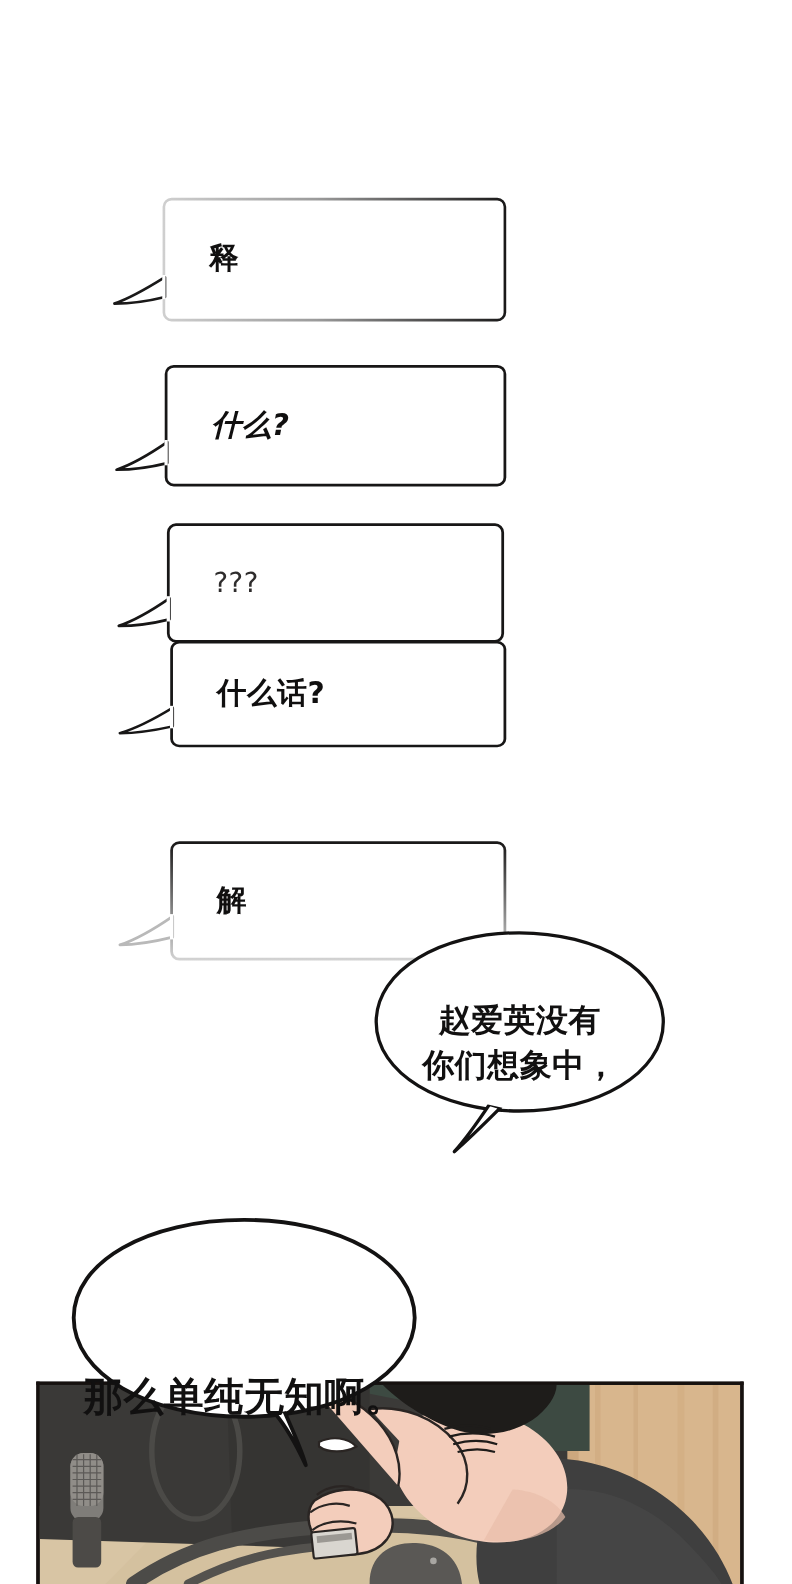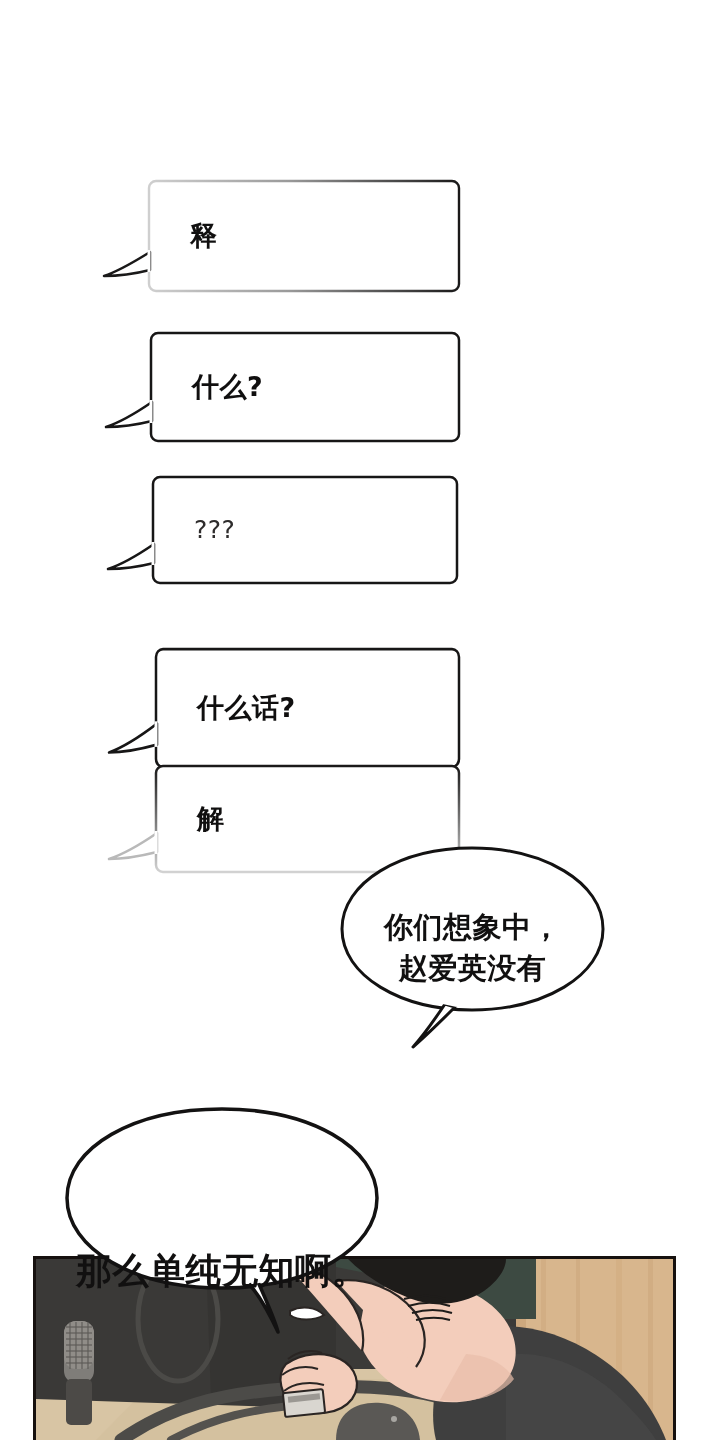--- a/index.html
+++ b/index.html
@@ -118,39 +118,39 @@
           <stop offset="1" stop-color="#1a1919"></stop>
         </linearGradient>
       </defs>
       <path d="M8,1 H304 a7,7 0 0 1 7,7 V104 a7,7 0 0 1 -7,7 H8 a7,7 0 0 1 -7,-7 V8 a7,7 0 0 1 7,-7 Z" fill="#ffffff" stroke="url(#fadeTop1)" stroke-width="2.4"></path>
       <path d="M2,72 C-14,82 -32,92 -44,96 C-28,96 -10,93 2,90 Z" fill="#ffffff" stroke="#1a1919" stroke-width="2.4" stroke-linejoin="round"></path>
       <path d="M1,70 L1,92" fill="none" stroke="#ffffff" stroke-width="3"></path>
     </svg>
     <div class="rb-text">释</div>
   </div>
 
-  <div class="rect-bubble" id="bubble-2" style="left:150px; top:332px; width:310px; height:110px;">
+  <div class="rect-bubble" id="bubble-2" style="left:150px; top:332px; width:310px; height:110px;font-style:italic;">
     <svg class="rb-svg" viewBox="0 0 310 110" preserveAspectRatio="none">
       <path d="M8,1 H302 a7,7 0 0 1 7,7 V102 a7,7 0 0 1 -7,7 H8 a7,7 0 0 1 -7,-7 V8 a7,7 0 0 1 7,-7 Z" fill="#ffffff" stroke="#171616" stroke-width="2.5"></path>
       <path d="M2,70 C-14,81 -32,91 -44,95 C-28,95 -10,92 2,89 Z" fill="#ffffff" stroke="#171616" stroke-width="2.5" stroke-linejoin="round"></path>
       <path d="M1,68 L1,91" fill="none" stroke="#ffffff" stroke-width="3"></path>
     </svg>
     <div class="rb-text">什么?</div>
   </div>
 
   <div class="rect-bubble light" id="bubble-3" style="left:152px; top:476px; width:306px; height:108px;">
     <svg class="rb-svg" viewBox="0 0 306 108" preserveAspectRatio="none">
       <path d="M8,1 H298 a7,7 0 0 1 7,7 V100 a7,7 0 0 1 -7,7 H8 a7,7 0 0 1 -7,-7 V8 a7,7 0 0 1 7,-7 Z" fill="#ffffff" stroke="#171616" stroke-width="2.5"></path>
       <path d="M2,68 C-14,79 -32,89 -44,93 C-28,93 -10,90 2,87 Z" fill="#ffffff" stroke="#171616" stroke-width="2.5" stroke-linejoin="round"></path>
       <path d="M1,66 L1,89" fill="none" stroke="#ffffff" stroke-width="3"></path>
     </svg>
     <div class="rb-text">???</div>
   </div>
 
-  <div class="rect-bubble" id="bubble-4" style="left:155px; top:648px; width:305px; height:120px;">
+  <div class="rect-bubble" id="bubble-4" style="left:155px; top:583px; width:305px; height:96px;">
     <svg class="rb-svg" viewBox="0 0 305 108" preserveAspectRatio="none">
       <path d="M8,1 H297 a7,7 0 0 1 7,7 V100 a7,7 0 0 1 -7,7 H8 a7,7 0 0 1 -7,-7 V8 a7,7 0 0 1 7,-7 Z" fill="#ffffff" stroke="#171616" stroke-width="2.5"></path>
       <path d="M2,68 C-14,79 -34,90 -46,94 C-30,94 -10,90 2,87 Z" fill="#ffffff" stroke="#171616" stroke-width="2.5" stroke-linejoin="round"></path>
       <path d="M1,66 L1,89" fill="none" stroke="#ffffff" stroke-width="3"></path>
     </svg>
     <div class="rb-text">什么话?</div>
   </div>
 
   <div class="rect-bubble" id="bubble-5" style="left:155px; top:765px; width:305px; height:108px;">
     <svg class="rb-svg" viewBox="0 0 305 108" preserveAspectRatio="none">
@@ -169,22 +169,22 @@
   </div>
 
   <div class="oval-bubble" id="bubble-oval-1" style="left:335px; top:845px; width:275px; height:205px;">
     <svg class="ob-svg" viewBox="0 0 275 205">
       <path d="M137,3 C208,3 268,37 268,84 C268,131 208,165 137,165
                C66,165 7,131 7,84 C7,37 66,3 137,3 Z" fill="#ffffff" stroke="#131212" stroke-width="3"></path>
       <path d="M110,159 C98,177 86,193 78,202 C92,190 107,175 120,162 Z" fill="#ffffff" stroke="#131212" stroke-width="3" stroke-linejoin="round"></path>
       <path d="M108,157 L122,160" fill="none" stroke="#ffffff" stroke-width="4"></path>
     </svg>
     <div class="ob-text">
+      <span class="line">赵爱英没有</span>
       <span class="line">你们想象中，</span>
-      <span class="line">赵爱英没有</span>
     </div>
   </div>
 
   <div class="oval-bubble" id="bubble-oval-2" style="left:62px; top:1106px; width:320px; height:230px; z-index:20;">
     <svg class="ob-svg" viewBox="0 0 320 230">
       <path d="M160,3 C248,3 315,41 315,92 C315,143 248,182 160,182
                C72,182 5,143 5,92 C5,41 72,3 160,3 Z" fill="#ffffff" stroke="#131212" stroke-width="3.5"></path>
       <path d="M196,176 C205,196 213,214 216,226 C209,211 200,193 188,179 Z" fill="#ffffff" stroke="#131212" stroke-width="3.5" stroke-linejoin="round"></path>
       <path d="M189,176 L199,174" fill="none" stroke="#ffffff" stroke-width="5"></path>
     </svg>

